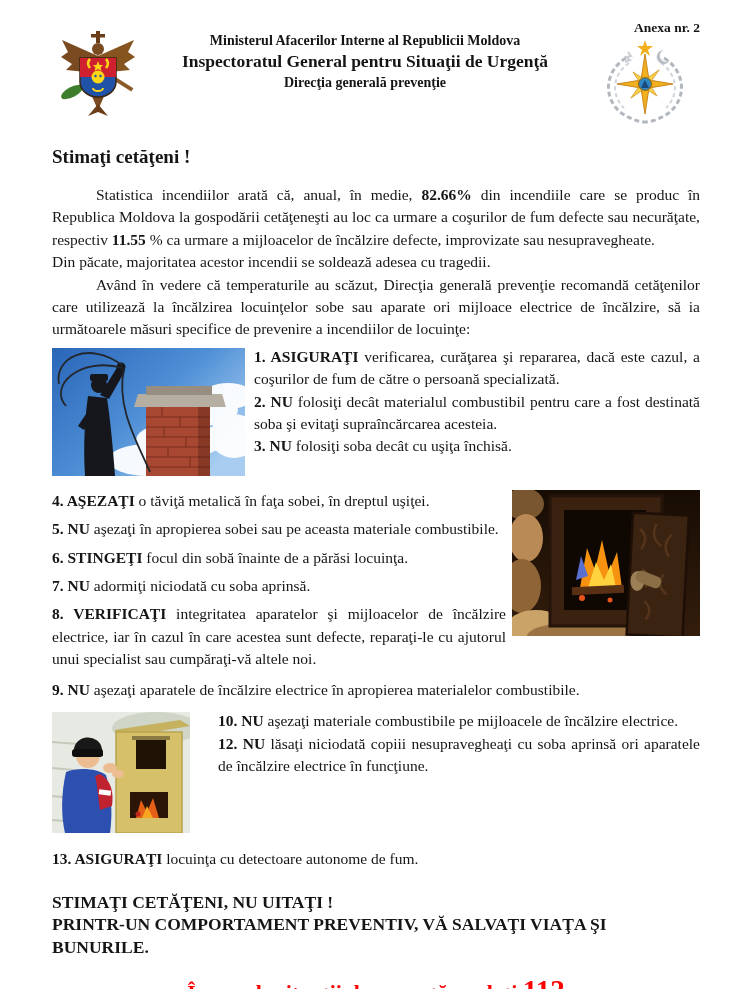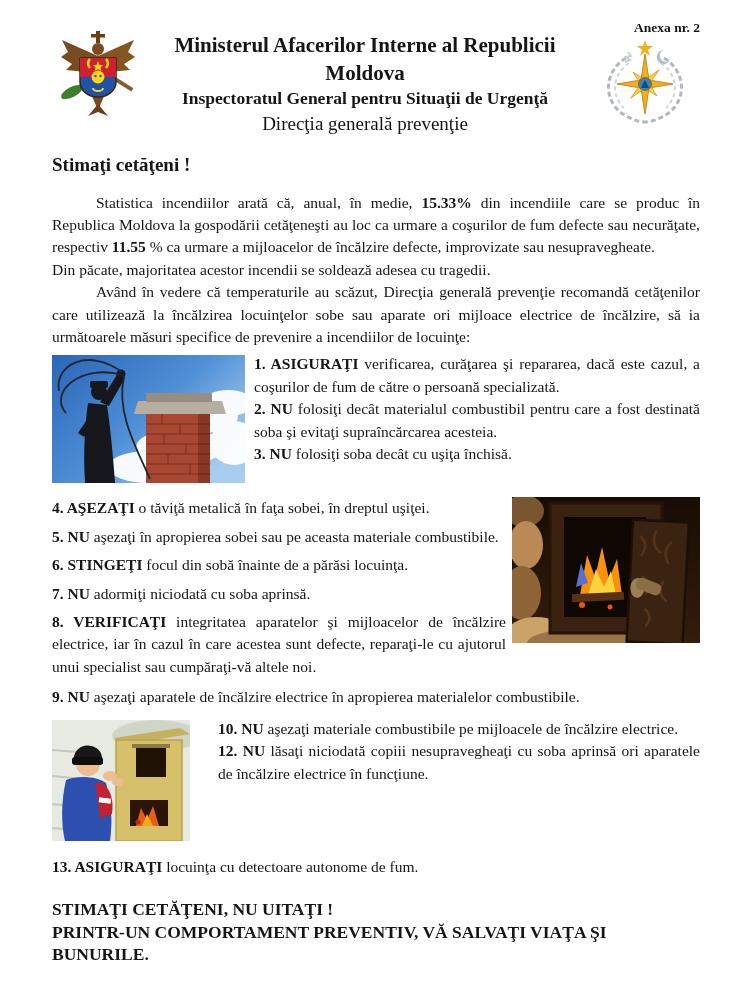--- a/index.html
+++ b/index.html
@@ -9,23 +9,23 @@
     font-family:"Liberation Serif","DejaVu Serif",serif;
     color:#151515;
     overflow:hidden;
   }
   .page{ width:750px; height:989px; padding:16px 50px 0 52px; overflow:hidden; }
 
   
   .hdr{ display:grid; grid-template-columns:96px 1fr 118px; align-items:start; }
   .coa{ margin-top:14px; }
   .hdr-titles{ text-align:center; margin-top:16px; line-height:1.32; }
-  .hdr-line1{ font-size:21px; font-weight:bold; }
+  .hdr-line1{ font-size:14px; font-weight:bold; }
   .hdr-line2{ font-size:17.5px; font-weight:bold; }
-  .hdr-line3{ font-size:19px; font-weight:normal; }
+  .hdr-line3{ font-size:14px; font-weight:bold; }
   .hdr-right{ text-align:right; }
   .annex{ font-size:13.5px; font-weight:bold; padding-top:4px; }
   .emblem{ margin-top:2px; margin-right:8px; }
 
   
   .greeting{ font-size:19px; font-weight:bold; margin-top:18px; }
   p.body{ font-size:15.5px; line-height:22.4px; text-align:justify; }
   p.ind{ text-indent:44px; }
   .mt16{ margin-top:16px; }
   b{ font-weight:bold; }
@@ -111,21 +111,21 @@
           <polygon points="47,26 50,43 64,46 50,49 47,66 44,49 30,46 44,43" transform="rotate(45 47 46)" fill="#f8d34a" stroke="#d39a22" stroke-width="0.8"></polygon>
           <circle cx="47" cy="46" r="6.5" fill="#2f86c4" stroke="#9a6b10" stroke-width="1.2"></circle>
           <polygon points="47,42 51,50 43,50" fill="#174a7c"></polygon>
         </svg>
       </div>
     </div>
   </div>
 
   <div class="greeting">Stimaţi cetăţeni !</div>
 
-  <p class="body ind mt16"><span>Statistica incendiilor arată că, anual, în medie, </span><b>15.33%</b><span> din incendiile care se produc în Republica Moldova la gospodării cetăţeneşti au loc ca urmare a coşurilor de fum defecte sau necurăţate, respectiv </span><b>11.55</b><span> % ca urmare a mijloacelor de încălzire defecte, improvizate sau nesupravegheate.</span></p>
+  <p class="body ind mt16"><span>Statistica incendiilor arată că, anual, în medie, </span><b>82.66%</b><span> din incendiile care se produc în Republica Moldova la gospodării cetăţeneşti au loc ca urmare a coşurilor de fum defecte sau necurăţate, respectiv </span><b>11.55</b><span> % ca urmare a mijloacelor de încălzire defecte, improvizate sau nesupravegheate.</span></p>
 
   <p class="body">Din păcate, majoritatea acestor incendii se soldează adesea cu tragedii.</p>
 
   <p class="body ind">Având în vedere că temperaturile au scăzut, Direcţia generală prevenţie recomandă cetăţenilor care utilizează la încălzirea locuinţelor sobe sau aparate ori mijloace electrice de încălzire, să ia următoarele măsuri specifice de prevenire a incendiilor de locuinţe:</p>
 
   <div class="blk blk1" style="margin-top:5px;">
     <span class="ph ph-chimney">
       <svg width="193" height="128" viewBox="0 0 193 128">
         <defs>
           <linearGradient id="sky" x1="0" y1="0" x2="1" y2="0.7">

